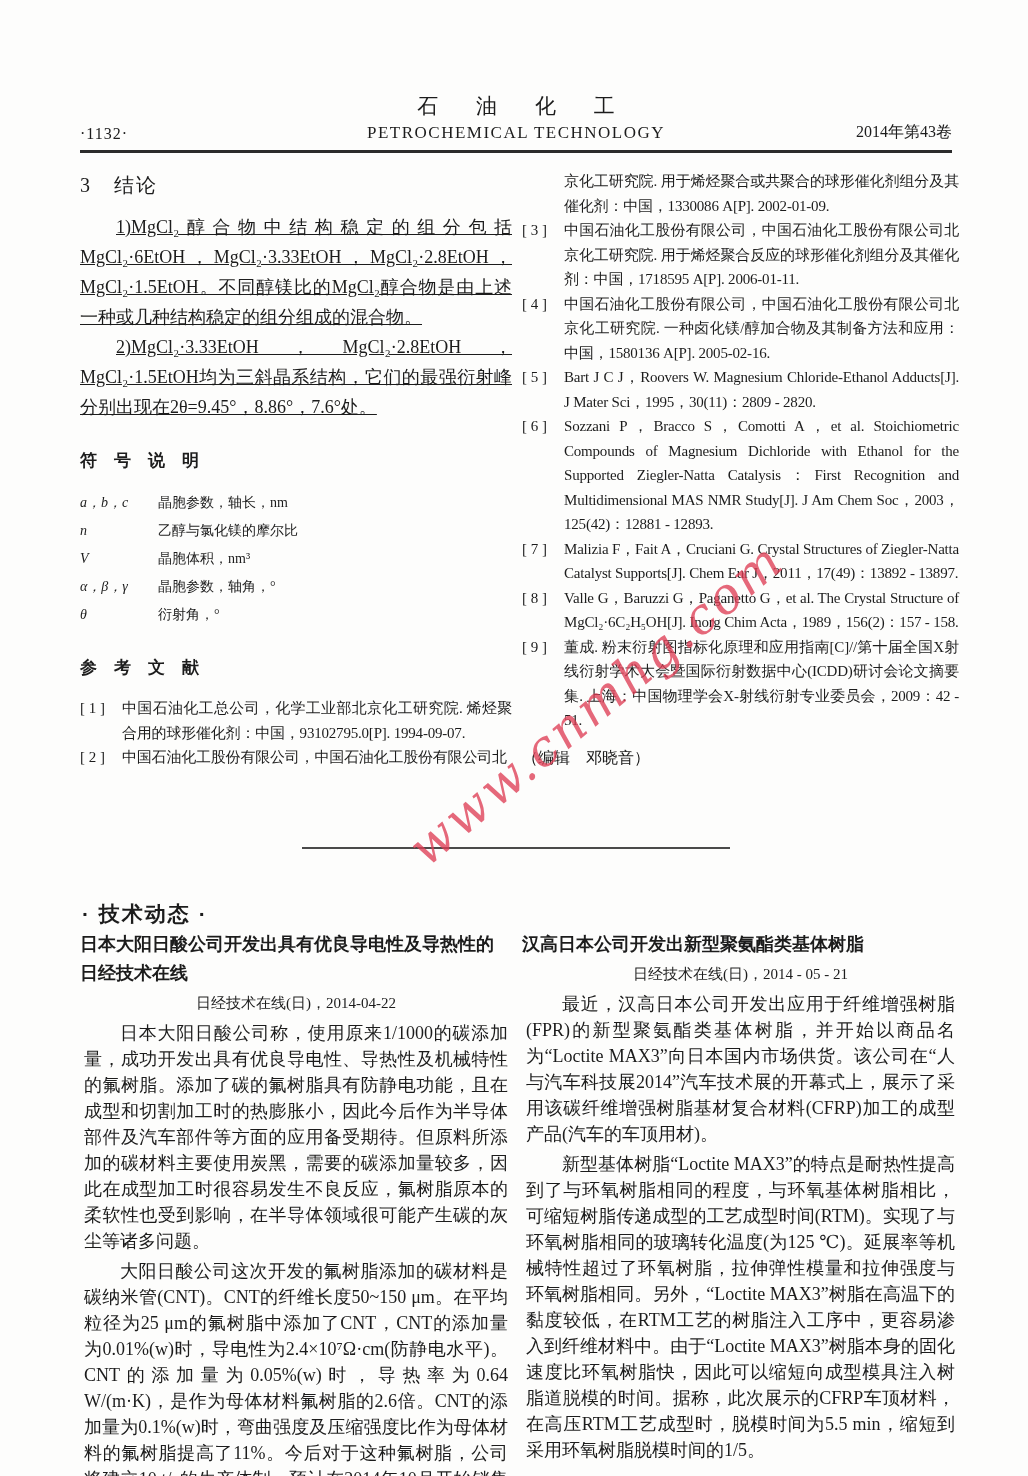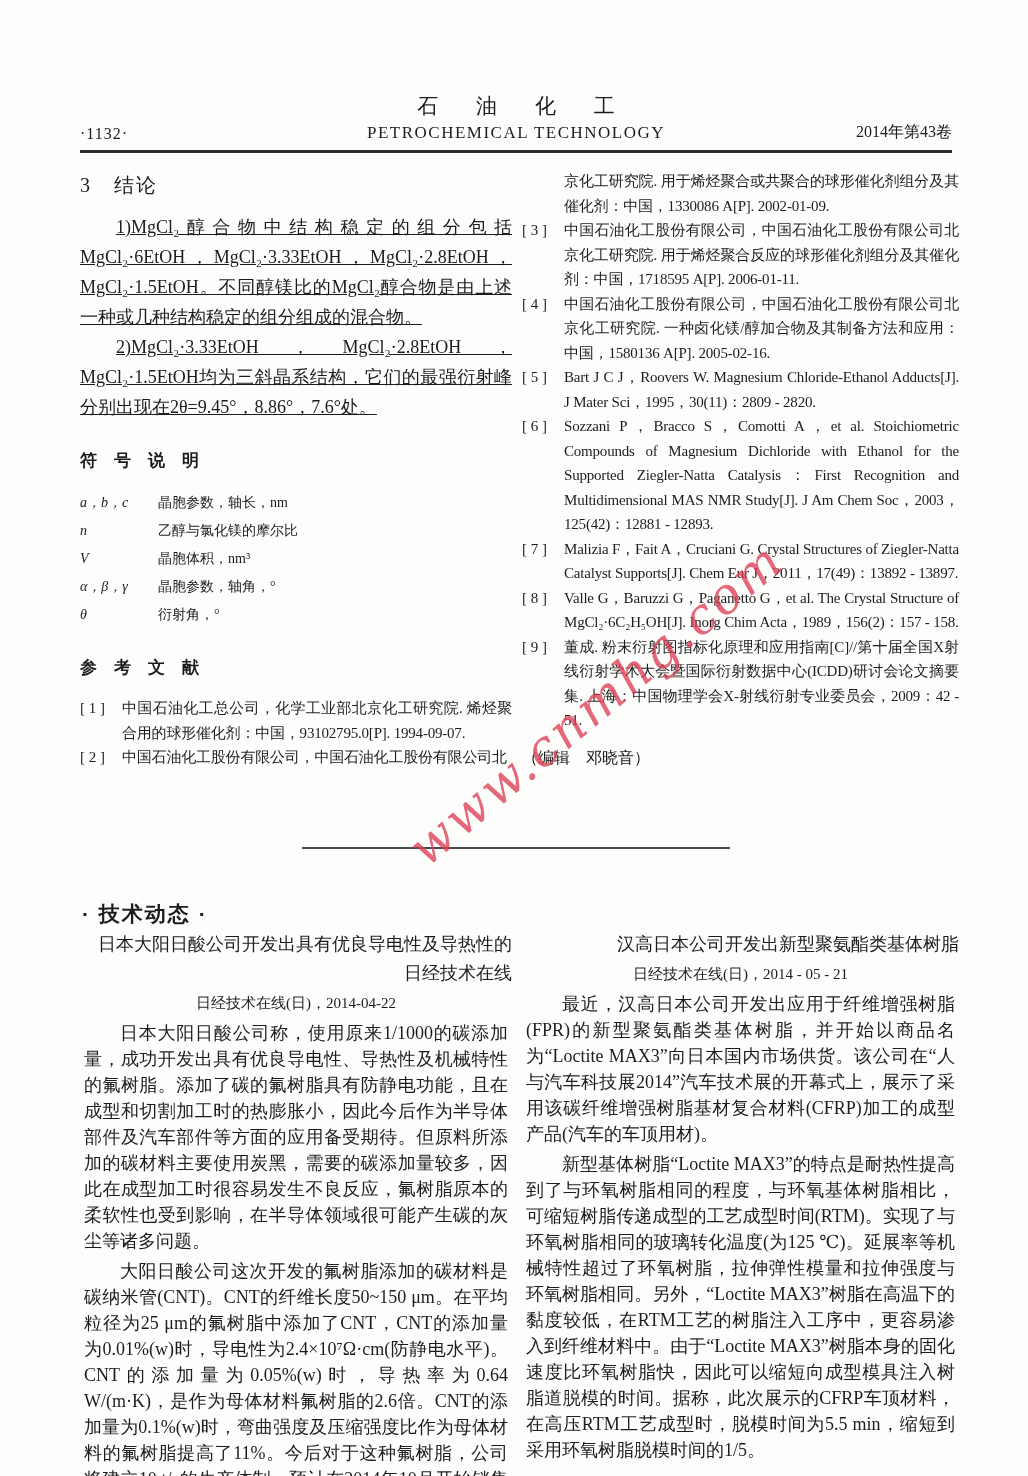--- a/index.html
+++ b/index.html
@@ -41,21 +41,21 @@
   
   .divider{position:absolute;top:847px;left:302px;width:428px;height:2px;background:#4a4a4a;}
   .tech-label{
     position:absolute;top:900px;left:82px;
     font-size:21px;font-weight:700;
     font-family:"Liberation Sans","DejaVu Sans",sans-serif;
     letter-spacing:2px;
   }
   .news-left{position:absolute;left:80px;top:930px;width:432px;}
   .news-right{position:absolute;left:522px;top:930px;width:437px;}
-  .news-title{text-align:right;font-weight:400;font-size:18px;line-height:29px;}
+  .news-title{text-align:left;font-weight:700;font-size:18px;line-height:29px;}
   .news-source{text-align:center;font-size:15px;line-height:24px;margin:3px 0 5px 0;}
   .news-para{font-size:18px;line-height:26px;text-align:justify;text-indent:2em;margin:4px;}
   
   .watermark{
     position:absolute;left:365px;top:686px;width:436px;
     text-align:center;
     transform:rotate(-40deg);
     font-size:50px;font-style:italic;letter-spacing:3px;
     color:rgba(222,62,84,0.78);
     font-family:"DejaVu Serif","Liberation Serif",serif;

